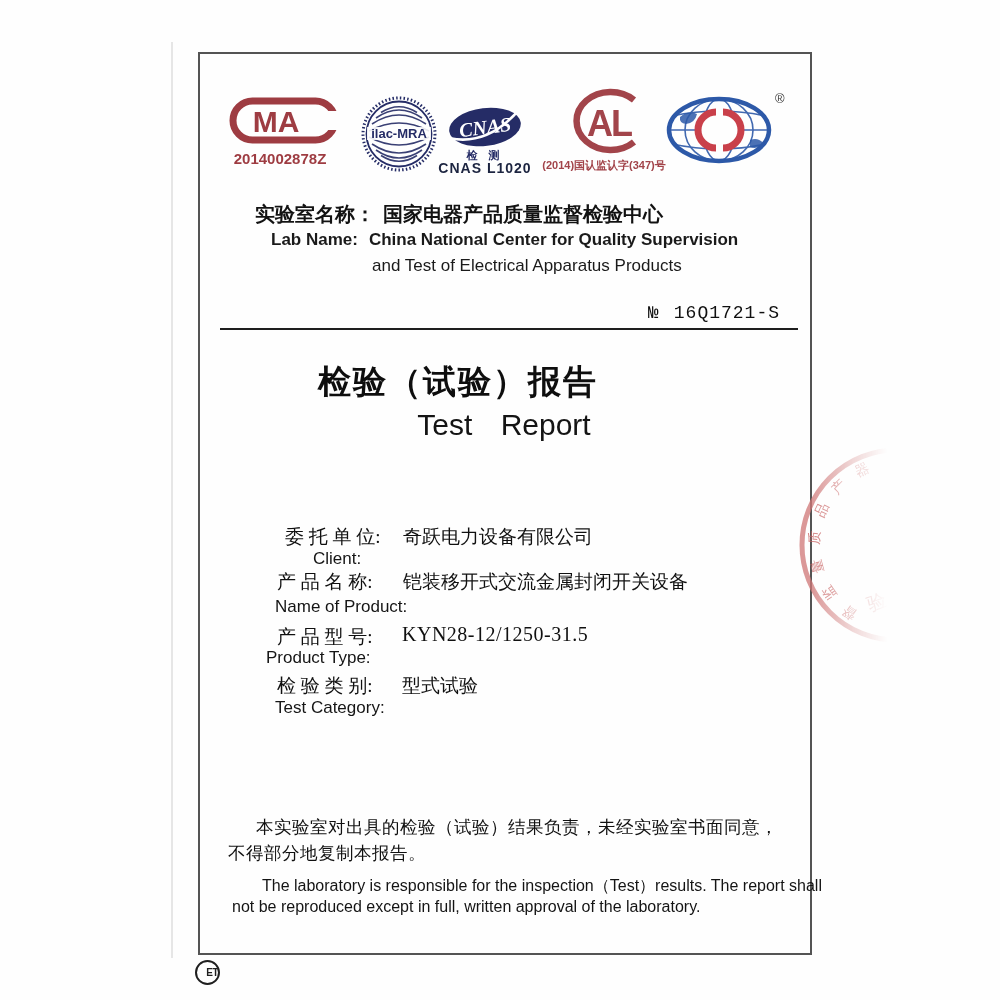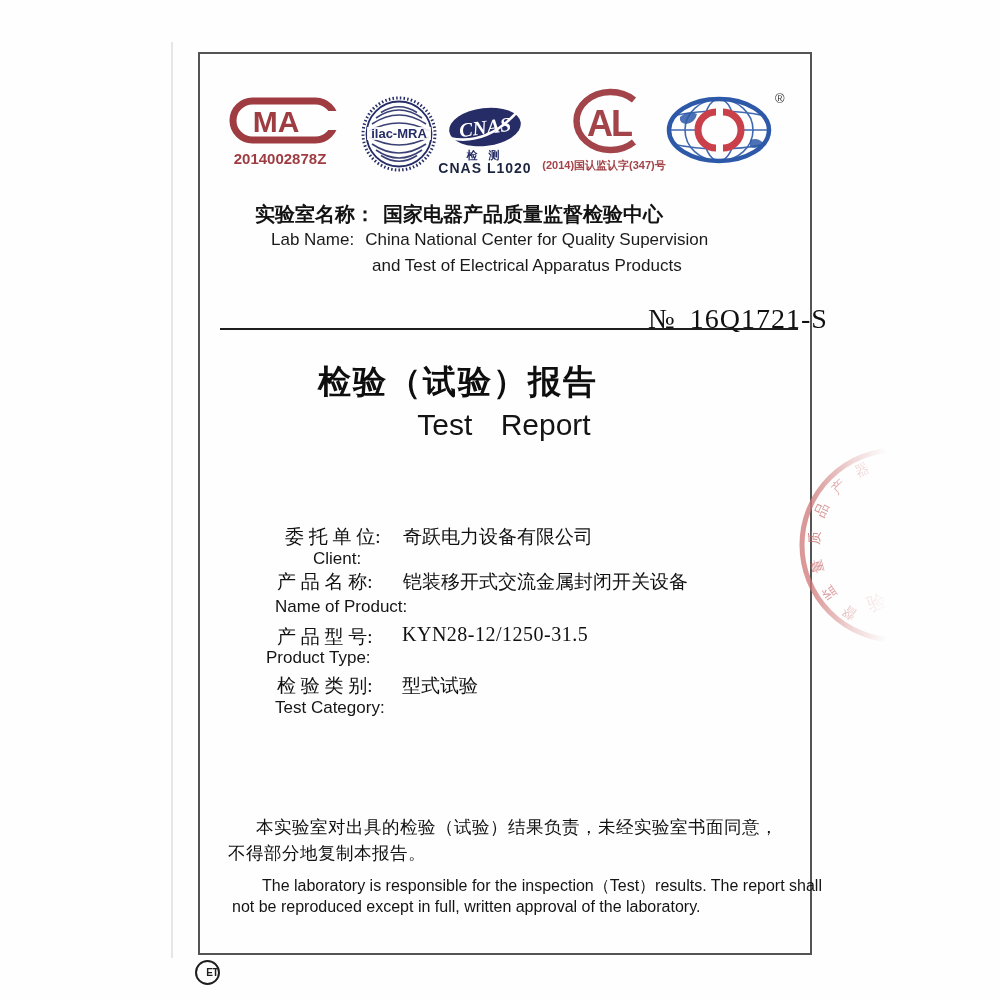--- a/index.html
+++ b/index.html
@@ -10,21 +10,21 @@
   .page-border{border:2px solid #545454;background:transparent;}
   .caption-red{color:#9e3c42;font-weight:bold;text-align:center;}
   .cnas-cn{color:#252c66;font-weight:bold;text-align:center;letter-spacing:4px;}
   .cnas-cap{color:#1c2440;font-weight:bold;text-align:center;letter-spacing:1px;}
   .al-cap{color:#a2444a;text-align:center;font-weight:bold;}
   .reg-mark{color:#3a3a3a;font-size:13px;}
   .lab-cn{font-size:20px;font-weight:bold;white-space:nowrap;color:#121212;}
   .lab-cn .val{margin-left:8px;}
   .lab-en{font-size:17px;white-space:nowrap;color:#1a1a1a;}
   .lab-en .val{margin-left:11px;}
-  .report-no{font-family:Liberation Serif, serif;font-size:28px;white-space:nowrap;color:#101010;}
+  .report-no{font-family:Liberation Mono, monospace;font-size:18px;white-space:nowrap;color:#101010;}
   .report-no .num{margin-left:15px;letter-spacing:1px;}
   .rule{height:2px;background:#1e1e1e;}
   .title-cn{width:520px;text-align:center;font-size:33px;font-weight:bold;letter-spacing:2px;color:#0e0e0e;}
   .title-en{width:612px;text-align:center;font-size:30px;word-spacing:20px;color:#141414;}
   .f-label{font-family:"Liberation Serif",serif;font-size:19px;white-space:nowrap;color:#101010;}
   .f-value{font-family:"Liberation Serif",serif;font-size:19px;white-space:nowrap;color:#101010;}
   .f-value-mono{font-family:"Liberation Serif",serif;font-size:20px;letter-spacing:.5px;white-space:nowrap;color:#101010;}
   .f-en{font-size:17px;white-space:nowrap;color:#151515;}
   .disc-cn{font-family:"Liberation Serif",serif;font-size:17.5px;letter-spacing:.5px;white-space:nowrap;color:#101010;}
   .disc-en{font-size:16px;white-space:nowrap;color:#141414;}
@@ -97,21 +97,21 @@
     <path d="M84 44 q8 -3 13 3 q-5 7 -13 4 z" fill="#2d59a8" opacity=".85"></path>
     <circle cx="53" cy="34" r="21" fill="#fefefe"></circle>
     <path d="M50 16 A18 18 0 0 0 50 52" stroke="#c9404a" stroke-width="7" fill="none"></path>
     <path d="M57 16 A18 18 0 0 1 57 52" stroke="#c9404a" stroke-width="7" fill="none"></path>
   </svg>
   <div class="abs reg-mark" style="left:775px;top:91px;">®</div>
 
   <div class="abs lab-cn" style="left:255px;top:201px;">
     <span>实验室名称：</span><span class="val">国家电器产品质量监督检验中心</span>
   </div>
-  <div class="abs lab-en" style="left:271px;top:230px;">
+  <div class="abs lab-en" style="left:271px;top:230px;font-weight:bold;">
     <span>Lab Name:</span><span class="val">China National Center for Quality Supervision</span>
   </div>
   <div class="abs lab-en" style="left:372px;top:256px;">and Test of Electrical Apparatus Products</div>
 
   <div class="abs report-no" style="left:648px;top:303px;">
     <span>№</span><span class="num">16Q1721-S</span>
   </div>
   <div class="abs rule" style="left:220px;top:328px;width:578px;"></div>
 
   <div class="abs title-cn" style="left:198px;top:360px;">检验（试验）报告</div>

